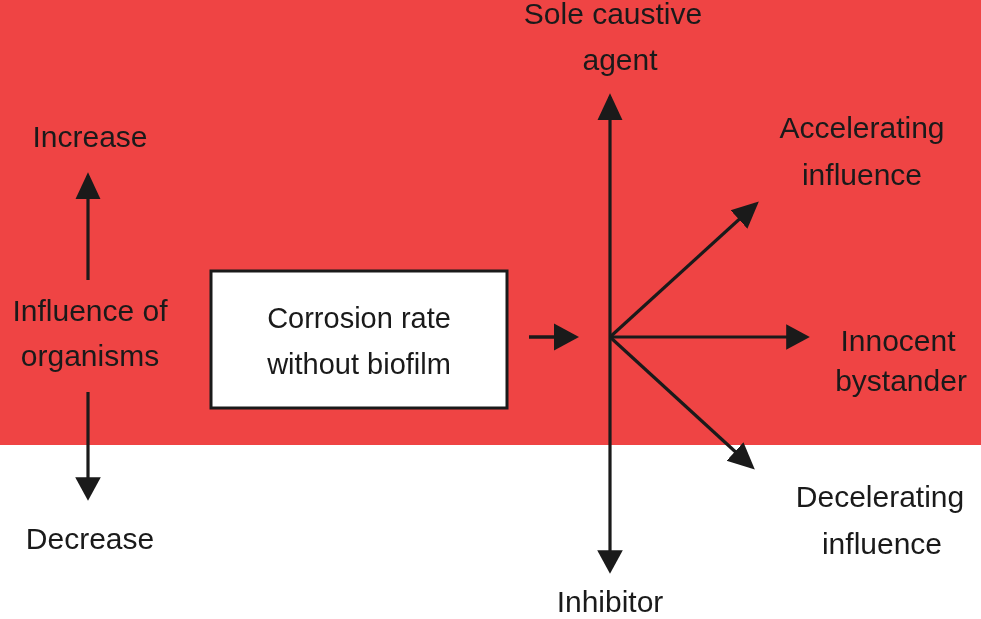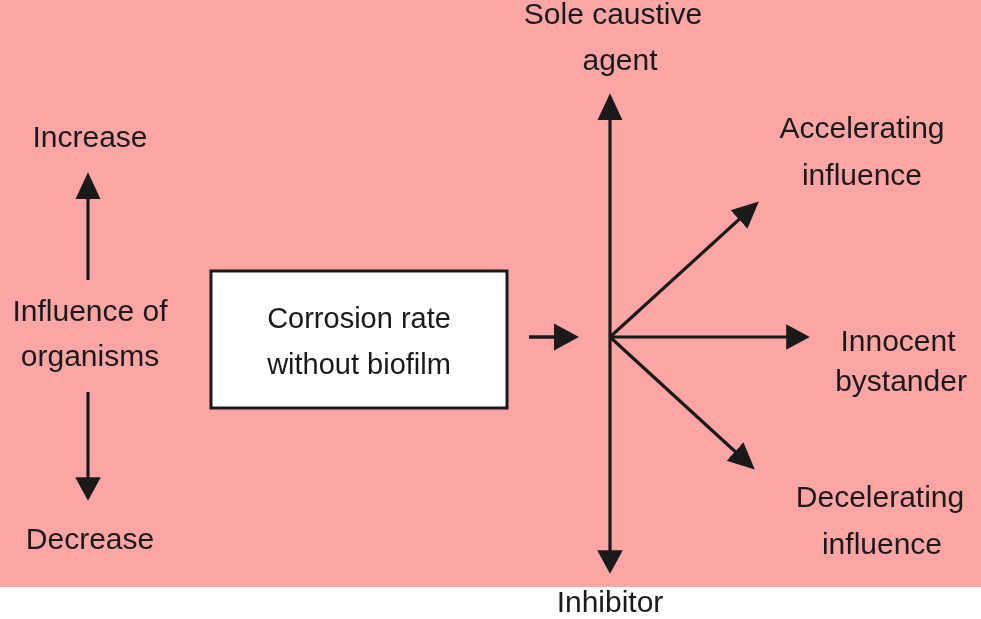--- a/index.html
+++ b/index.html
@@ -11,22 +11,22 @@
   body {
     width: 981px;
     height: 619px;
     overflow: hidden;
     font-family: "Liberation Sans", sans-serif;
     color: #1a1a1a;
   }
   #diagram-root {
     position: relative;
     width: 981px;
-    height: 587px;
-    background: #fca5a5;
+    height: 445px;
+    background: #ef4444;
   }
   svg.diagram-canvas {
     position: absolute;
     top: 0;
     left: 0;
     width: 981px;
     height: 619px;
     display: block;
   }
   .dgm-text {

